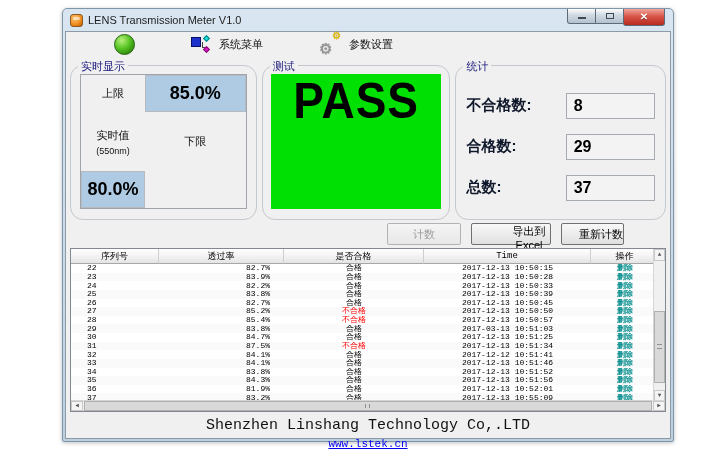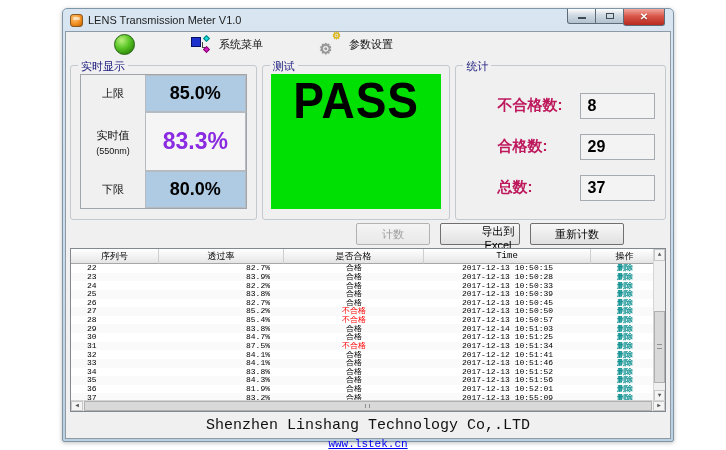--- a/index.html
+++ b/index.html
@@ -53,21 +53,21 @@
   .icon-sysmenu .d1 { right:0; top:0; background:#17e0e0; border:1px solid #0a7f7f; }
   .icon-sysmenu .d2 { right:0; bottom:0; background:#e017c9; border:1px solid #7f0a6e; }
   .icon-gears { position:relative; width:20px; height:18px; }
   .icon-gears .g1 { position:absolute; left:0; bottom:-3px; font-size:15px; color:#9a9a9a;
                     text-shadow:0 0 1px #555; line-height:15px; }
   .icon-gears .g2 { position:absolute; right:-2px; top:-4px; font-size:10px; color:#f0c400;
                     text-shadow:0 0 1px #8a6d00; line-height:10px; }
 
   
   .groups { display:flex; margin:4px 4px 0 4px; height:160px; }
-  .group { position:relative; border:1px solid #c3c9cf; border-radius:3px; margin-top:5px; }
+  .group { position:relative; border:1px solid #c3c9cf; border-radius:13px; margin-top:5px; }
   .group-label { position:absolute; top:-7px; left:7px; background:#f0f0f0; padding:0 3px;
                  font-size:11px; color:#15157a; }
   .g-realtime { width:188px; }
   .g-test { width:190px; margin-left:5px; }
   .g-stats { width:212px; margin-left:5px; }
 
   
   .rt-box { position:absolute; left:9px; right:9px; top:8px; bottom:10px;
             border:1px solid #9fa5ab; background:#f0f0f0;
             display:grid; grid-template-columns:64px 1fr; grid-template-rows:37px 1fr 37px; }
@@ -80,34 +80,34 @@
   .rt-val.current { background:#f5f5f5; font-size:23px; color:var(--value_purple); }
 
   
   .pass-box { position:absolute; left:8px; right:8px; top:8px; bottom:10px;
               background:var(--pass_green); display:flex; align-items:flex-start; justify-content:center; }
   .pass-text { font-weight:bold; font-size:46px; color:#000; letter-spacing:1px; transform:scaleY(1.08); }
 
   
   .stats-inner { position:absolute; inset:0; padding:26px 10px 0 10px; }
   .stat-row { display:flex; align-items:center; height:27px; margin-bottom:14px; }
-  .stat-label { width:100px; font-size:15px; font-weight:bold; color:#be185d;margin-left:31px; }
+  .stat-label { width:100px; font-size:15px; font-weight:bold; color:#0f172a; }
   .stat-box { width:90px; height:26px; border:1px solid #a5abb1; background:#f3f3f3;
               display:flex; align-items:center; padding-left:7px;
               font-size:16px; font-weight:bold; color:#000; }
 
   
   .btnrow { height:28px; display:flex; align-items:center; justify-content:flex-end;
             padding-right:46px; }
   .btn { height:22px; border:1px solid #707070; border-radius:2px;
          background:linear-gradient(#f8f8f8,#e0e0e0); font-size:11px; color:#000;
          font-family:"Liberation Sans", sans-serif; margin-left:10px; }
   .btn.count { width:74px; }
   .btn.export { width:80px;padding-left:36px; }
-  .btn.recount { width:94px; }
+  .btn.recount { width:63px;text-align:right; }
   .btn:disabled, .btn.disabled { color:#9d9d9d; border-color:#b2b2b2;
          background:linear-gradient(#f4f4f4,#e8e8e8); }
 
   
   .tablewrap { position:relative; margin:0 4px; height:164px; border:1px solid #828790;
                background:#fff; font-family:"Liberation Mono", monospace; }
   .thead { display:flex; height:15px; width:588px; }
   .th { background:linear-gradient(#ffffff,#eeeeee 70%,#e4e4e4); border-right:1px solid #cfcfcf;
         border-bottom:1px solid #a7a7a7; font-size:9px; color:#000;
         display:flex; align-items:center; justify-content:center; }
@@ -198,21 +198,20 @@
 
         <div class="group g-realtime">
           <div class="group-label">实时显示</div>
           <div class="rt-box">
             <div class="rt-lab">上限</div>
             <div class="rt-val limit">85.0%</div>
             <div class="rt-lab">
               <span>实时值</span>
               <span class="rt-sub">(550nm)</span>
             </div>
-            <div class="rt-val current">83.3%</div>
             <div class="rt-lab">下限</div>
             <div class="rt-val limit">80.0%</div>
           </div>
         </div>
 
         <div class="group g-test">
           <div class="group-label">测试</div>
           <div class="pass-box">
             <div class="pass-text">PASS</div>
           </div>
@@ -299,21 +298,21 @@
               <div class="c c0">28</div>
               <div class="c c1">85.4%</div>
               <div class="c c2 fail">不合格</div>
               <div class="c c3">2017-12-13 10:50:57</div>
               <div class="c c4">删除</div>
             </div>
             <div class="trow">
               <div class="c c0">29</div>
               <div class="c c1">83.8%</div>
               <div class="c c2">合格</div>
-              <div class="c c3">2017-12-14 10:51:03</div>
+              <div class="c c3">2017-03-13 10:51:03</div>
               <div class="c c4">删除</div>
             </div>
             <div class="trow">
               <div class="c c0">30</div>
               <div class="c c1">84.7%</div>
               <div class="c c2">合格</div>
               <div class="c c3">2017-12-13 10:51:25</div>
               <div class="c c4">删除</div>
             </div>
             <div class="trow">

